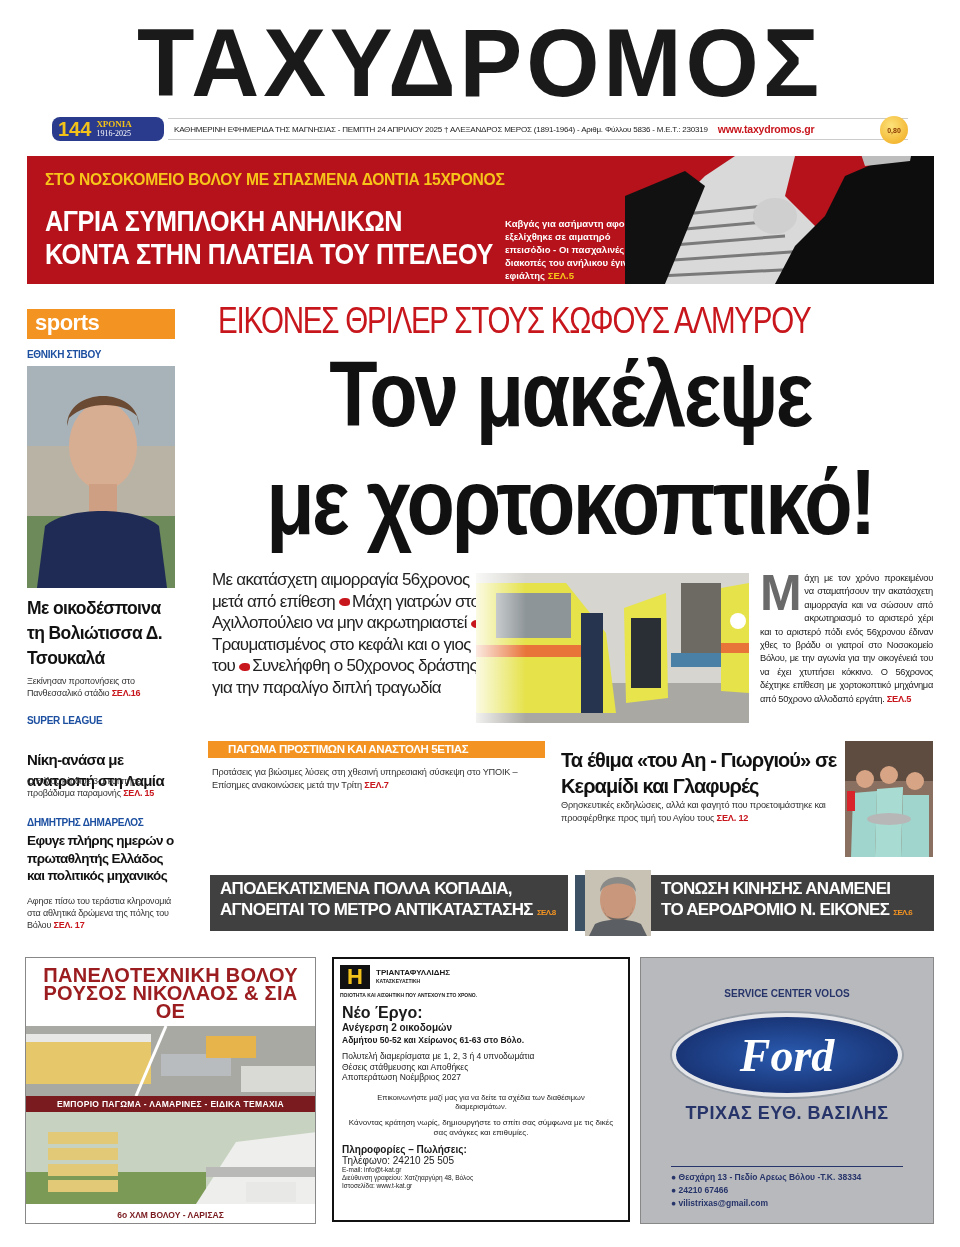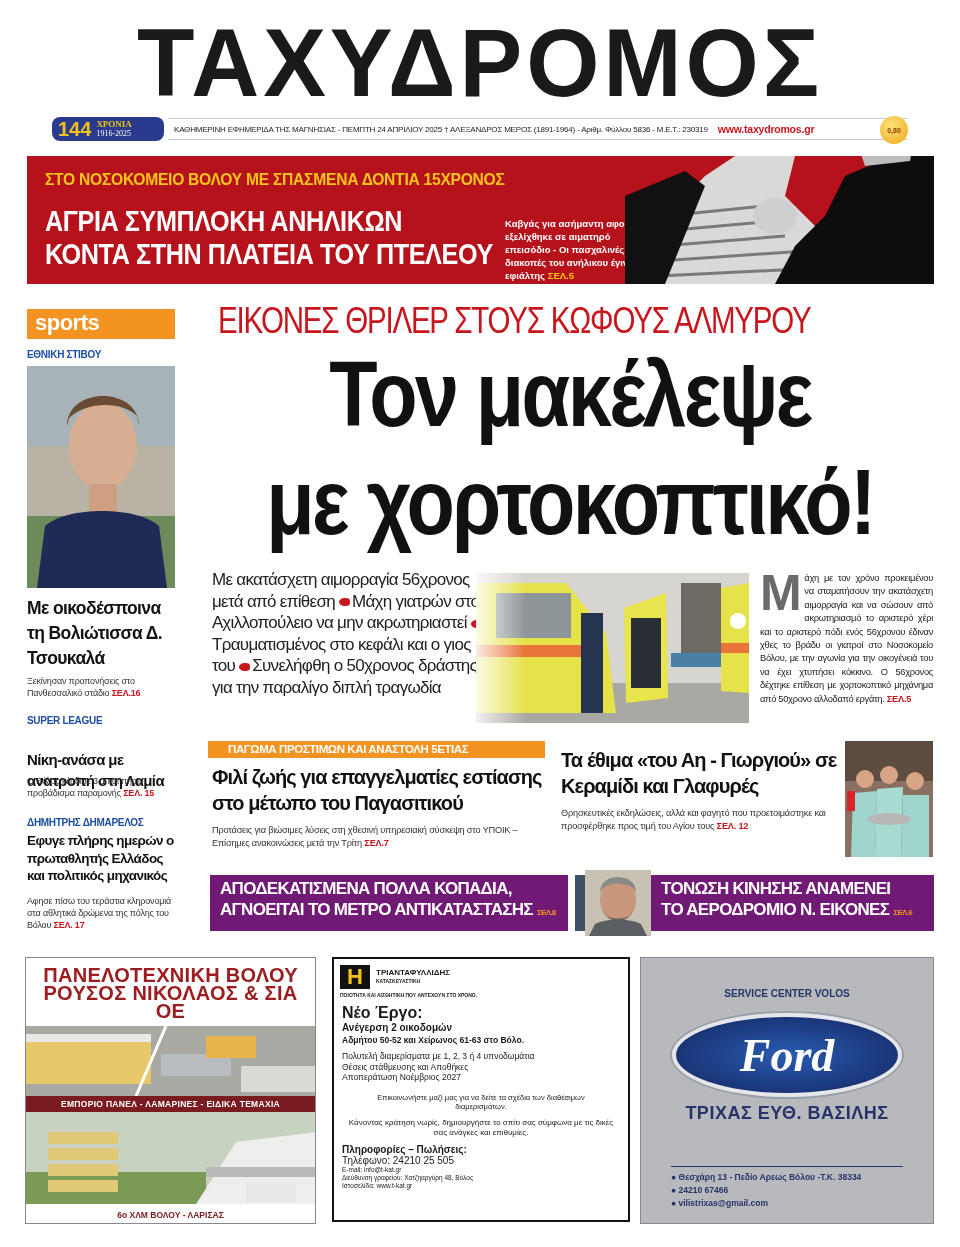--- a/index.html
+++ b/index.html
@@ -39,21 +39,21 @@
   .main-dek { left: 212px; top: 569px; width: 275px; font-size: 17px; line-height: 21.5px; color: #222; letter-spacing: -0.7px; }
   .bullet { display: inline-block; width: 11px; height: 8px; background: #c8161d; border-radius: 50% 40% 40% 50%; margin-right: 2px; vertical-align: middle; }
   .ambulance { left: 476px; top: 573px; width: 273px; height: 150px; background: linear-gradient(90deg, rgba(255,255,255,0.6) 0%, rgba(255,255,255,0) 18%), linear-gradient(180deg,#d8d8d0 0%,#c9c7b8 50%,#9b9a92 100%); overflow: hidden; }
   .main-body { left: 760px; top: 572px; width: 173px; font-size: 9.3px; line-height: 13.4px; color: #222; letter-spacing: -0.3px; text-align: justify; }
   .dropcap { float: left; font-size: 50px; line-height: 40px; font-weight: bold; color: #6a6a6a; margin-right: 3px; margin-top: 1px; }
 
   .orange-kicker { background: #f39322; color: #fff; font-weight: bold; font-size: 11.5px; height: 17px; line-height: 17px; padding-left: 20px; letter-spacing: -0.4px; }
   .story-head { font-weight: bold; font-size: 20px; line-height: 26px; letter-spacing: -0.9px; color: #111; }
   .story-dek { font-size: 9.2px; line-height: 13px; color: #333; letter-spacing: -0.2px; }
 
-  .slate { background: #701a75; color: #fff; font-weight: bold; font-size: 17px; line-height: 21px; letter-spacing: -0.7px; padding: 3px 10px; }
+  .slate { background: #404040; color: #fff; font-weight: bold; font-size: 17px; line-height: 21px; letter-spacing: -0.7px; padding: 3px 10px; }
   .slate .ref2 { color: #f39322; font-size: 8px; }
 
   
   .ad { border: 1px solid #888; overflow: hidden; }
   .ad1 { left: 25px; top: 957px; width: 291px; height: 267px; background: #fff; }
   .ad2 { left: 332px; top: 957px; width: 298px; height: 265px; background: #fff; border: 2px solid #111; }
   .ad3 { left: 640px; top: 957px; width: 294px; height: 267px; background: #b7b9bc; }
 </style>
 </head>
 <body>
@@ -165,30 +165,29 @@
     </defs>
 </svg>
 <div class="abs main-body">
   <span class="dropcap">Μ</span>
   <span>άχη με τον χρόνο προκειμένου να σταματήσουν την ακατάσχετη αιμορραγία και να σώσουν από ακρωτηριασμό το αριστερό χέρι και το αριστερό πόδι ενός 56χρονου έδιναν χθες το βράδυ οι γιατροί στο Νοσοκομείο Βόλου, με την αγωνία για την οικογένειά του να έχει χτυπήσει κόκκινο. Ο 56χρονος δέχτηκε επίθεση με χορτοκοπτικό μηχάνημα από 50χρονο αλλοδαπό εργάτη.</span>
   <span class="ref">ΣΕΛ.5</span>
 </div>
 
 <div class="abs" style="left:208px;top:741px;width:337px;">
   <div class="orange-kicker">ΠΑΓΩΜΑ ΠΡΟΣΤΙΜΩΝ ΚΑΙ ΑΝΑΣΤΟΛΗ 5ΕΤΙΑΣ</div>
-  <div class="story-head" style="margin-top:6px;padding-left:4px;">Φιλί ζωής για επαγγελματίες εστίασης στο μέτωπο του Παγασιτικού</div>
   <div class="story-dek" style="margin-top:8px;padding-left:4px;">
     <span>Προτάσεις για βιώσιμες λύσεις στη χθεσινή υπηρεσιακή σύσκεψη στο ΥΠΟΙΚ – Επίσημες ανακοινώσεις μετά την Τρίτη</span>
     <span class="ref">ΣΕΛ.7</span>
   </div>
 </div>
 
 <div class="abs" style="left:557px;top:741px;width:290px;">
   <div class="story-head" style="margin-top:6px;padding-left:4px;">Τα έθιμα «του Αη - Γιωργιού» σε Κεραμίδι και Γλαφυρές</div>
-  <div class="story-dek" style="margin-top:8px;padding-left:4px;">
+  <div class="story-dek" style="margin-top:0;padding-left:4px;">
     <span>Θρησκευτικές εκδηλώσεις, αλλά και φαγητό που προετοιμάστηκε και προσφέρθηκε προς τιμή του Αγίου τους</span>
     <span class="ref">ΣΕΛ. 12</span>
   </div>
 </div>
 <svg class="abs" style="left:845px;top:741px;width:88px;height:116px;" viewBox="0 0 88 116">
   <rect width="88" height="116" fill="#8a7060"></rect>
   <rect width="88" height="40" fill="#5e4c40"></rect>
   <circle cx="20" cy="38" r="9" fill="#d7a585"></circle>
   <circle cx="44" cy="34" r="9" fill="#d7a585"></circle>
   <circle cx="70" cy="40" r="9" fill="#d7a585"></circle>
@@ -223,21 +222,21 @@
   </div>
   <svg style="display:block;margin-top:6px;" width="291" height="70" viewBox="0 0 291 70">
     <rect width="291" height="70" fill="#a9a9a3"></rect>
     <rect x="0" y="8" width="125" height="50" fill="#e6c86a"></rect>
     <rect x="0" y="8" width="125" height="8" fill="#e8e8e6"></rect>
     <rect x="135" y="28" width="70" height="22" fill="#b8bcbf"></rect>
     <rect x="180" y="10" width="50" height="22" fill="#e6b44a"></rect>
     <rect x="215" y="40" width="76" height="26" fill="#d9d9d6"></rect>
     <line x1="140" y1="0" x2="110" y2="70" stroke="#fff" stroke-width="3"></line>
   </svg>
-  <div style="background:#7a1b1f;color:#fff;font-size:8.5px;font-weight:bold;text-align:center;height:16px;line-height:16px;letter-spacing:0.3px;">ΕΜΠΟΡΙΟ ΠΑΝΕΛ - ΛΑΜΑΡΙΝΕΣ - ΕΙΔΙΚΑ ΤΕΜΑΧΙΑ</div>
+  <div style="background:#7a1b1f;color:#fff;font-size:8.5px;font-weight:bold;text-align:center;height:16px;line-height:16px;letter-spacing:0.3px;">ΕΜΠΟΡΙΟ ΠΑΓΩΜΑ - ΛΑΜΑΡΙΝΕΣ - ΕΙΔΙΚΑ ΤΕΜΑΧΙΑ</div>
   <svg style="display:block;" width="291" height="92" viewBox="0 0 291 92">
     <rect width="291" height="92" fill="#c7d3c0"></rect>
     <rect x="0" y="60" width="180" height="32" fill="#7b9a55"></rect>
     <g fill="#e1c978">
         <rect x="22" y="20" width="70" height="12"></rect>
         <rect x="22" y="36" width="70" height="12"></rect>
         <rect x="22" y="52" width="70" height="12"></rect>
         <rect x="22" y="68" width="70" height="12"></rect>
       </g>
     <path d="M170 92 L210 30 L291 20 L291 92 Z" fill="#eeeeec"></path>

